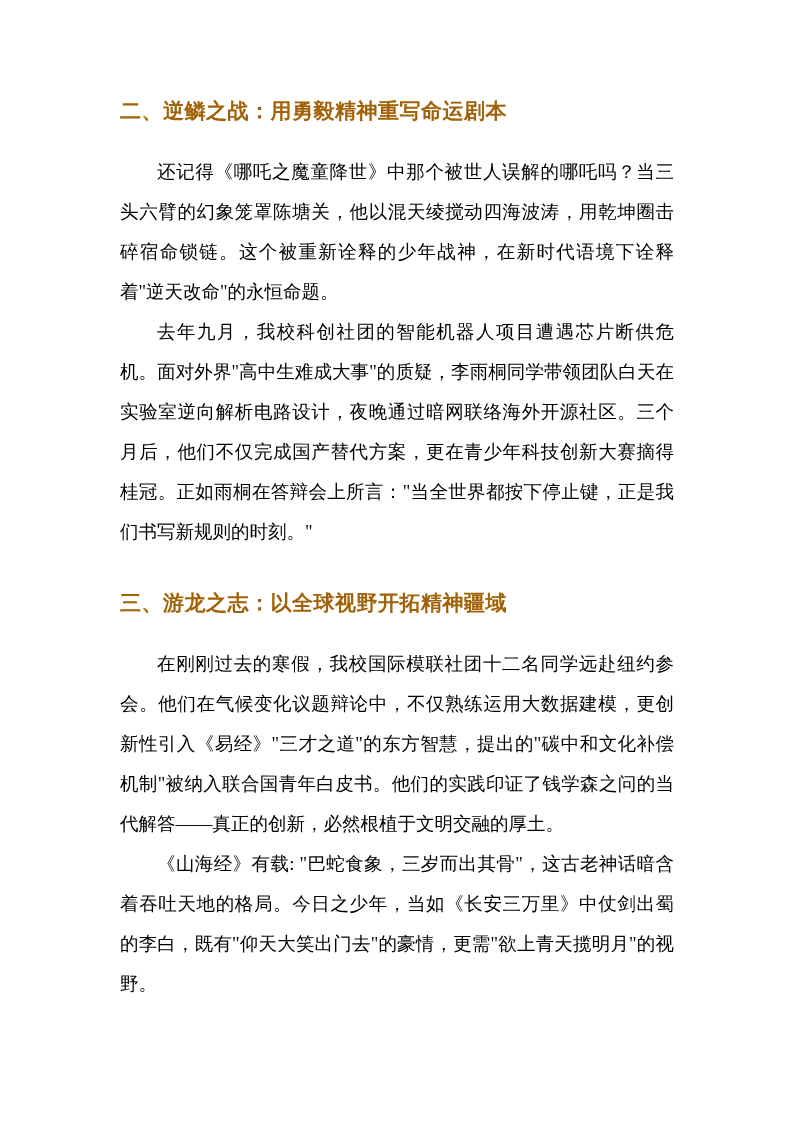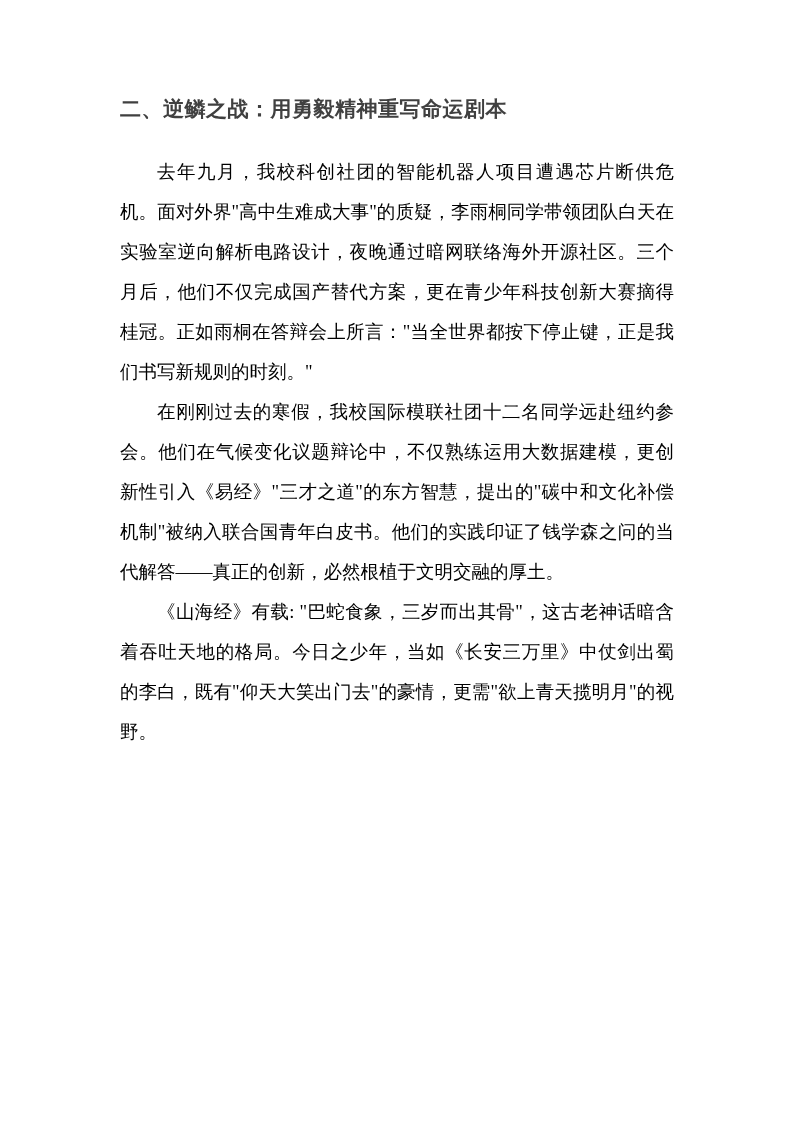--- a/index.html
+++ b/index.html
@@ -11,25 +11,25 @@
     position: relative;
     width: 793px;
     height: 1122px;
     box-sizing: border-box;
     background: #ffffff;
     padding: 96px 119px 40px 120px;
     overflow: hidden;
     color: #000000;
   }
   .section-heading {
-    font-family: Liberation Mono, monospace;
+    font-family: Liberation Serif, serif;
     font-weight: bold;
     font-size: 21px;
     line-height: 30px;
-    color: #404040;
+    color: #a16207;
     margin: 0 0 26px 0;
     letter-spacing: 0.5px;
   }
   .section-heading.second {
     margin-top: 36px;
   }
   .body-paragraph {
     font-family: "Liberation Serif", "DejaVu Serif", serif;
     font-size: 18.5px;
     line-height: 40px;
@@ -40,21 +40,23 @@
     text-indent: 2em;
   }
 </style>
 </head>
 <body>
 
 <div class="page">
 
   <h2 class="section-heading">二、逆鳞之战：用勇毅精神重写命运剧本</h2>
 
+  <p class="body-paragraph">还记得《哪吒之魔童降世》中那个被世人误解的哪吒吗？当三头六臂的幻象笼罩陈塘关，他以混天绫搅动四海波涛，用乾坤圈击碎宿命锁链。这个被重新诠释的少年战神，在新时代语境下诠释着"逆天改命"的永恒命题。</p>
 
   <p class="body-paragraph">去年九月，我校科创社团的智能机器人项目遭遇芯片断供危机。面对外界"高中生难成大事"的质疑，李雨桐同学带领团队白天在实验室逆向解析电路设计，夜晚通过暗网联络海外开源社区。三个月后，他们不仅完成国产替代方案，更在青少年科技创新大赛摘得桂冠。正如雨桐在答辩会上所言："当全世界都按下停止键，正是我们书写新规则的时刻。"</p>
 
+  <h2 class="section-heading second">三、游龙之志：以全球视野开拓精神疆域</h2>
 
   <p class="body-paragraph">在刚刚过去的寒假，我校国际模联社团十二名同学远赴纽约参会。他们在气候变化议题辩论中，不仅熟练运用大数据建模，更创新性引入《易经》"三才之道"的东方智慧，提出的"碳中和文化补偿机制"被纳入联合国青年白皮书。他们的实践印证了钱学森之问的当代解答——真正的创新，必然根植于文明交融的厚土。</p>
 
   <p class="body-paragraph">《山海经》有载: "巴蛇食象，三岁而出其骨"，这古老神话暗含着吞吐天地的格局。今日之少年，当如《长安三万里》中仗剑出蜀的李白，既有"仰天大笑出门去"的豪情，更需"欲上青天揽明月"的视野。</p>
 
 </div>
 
 </body></html>

